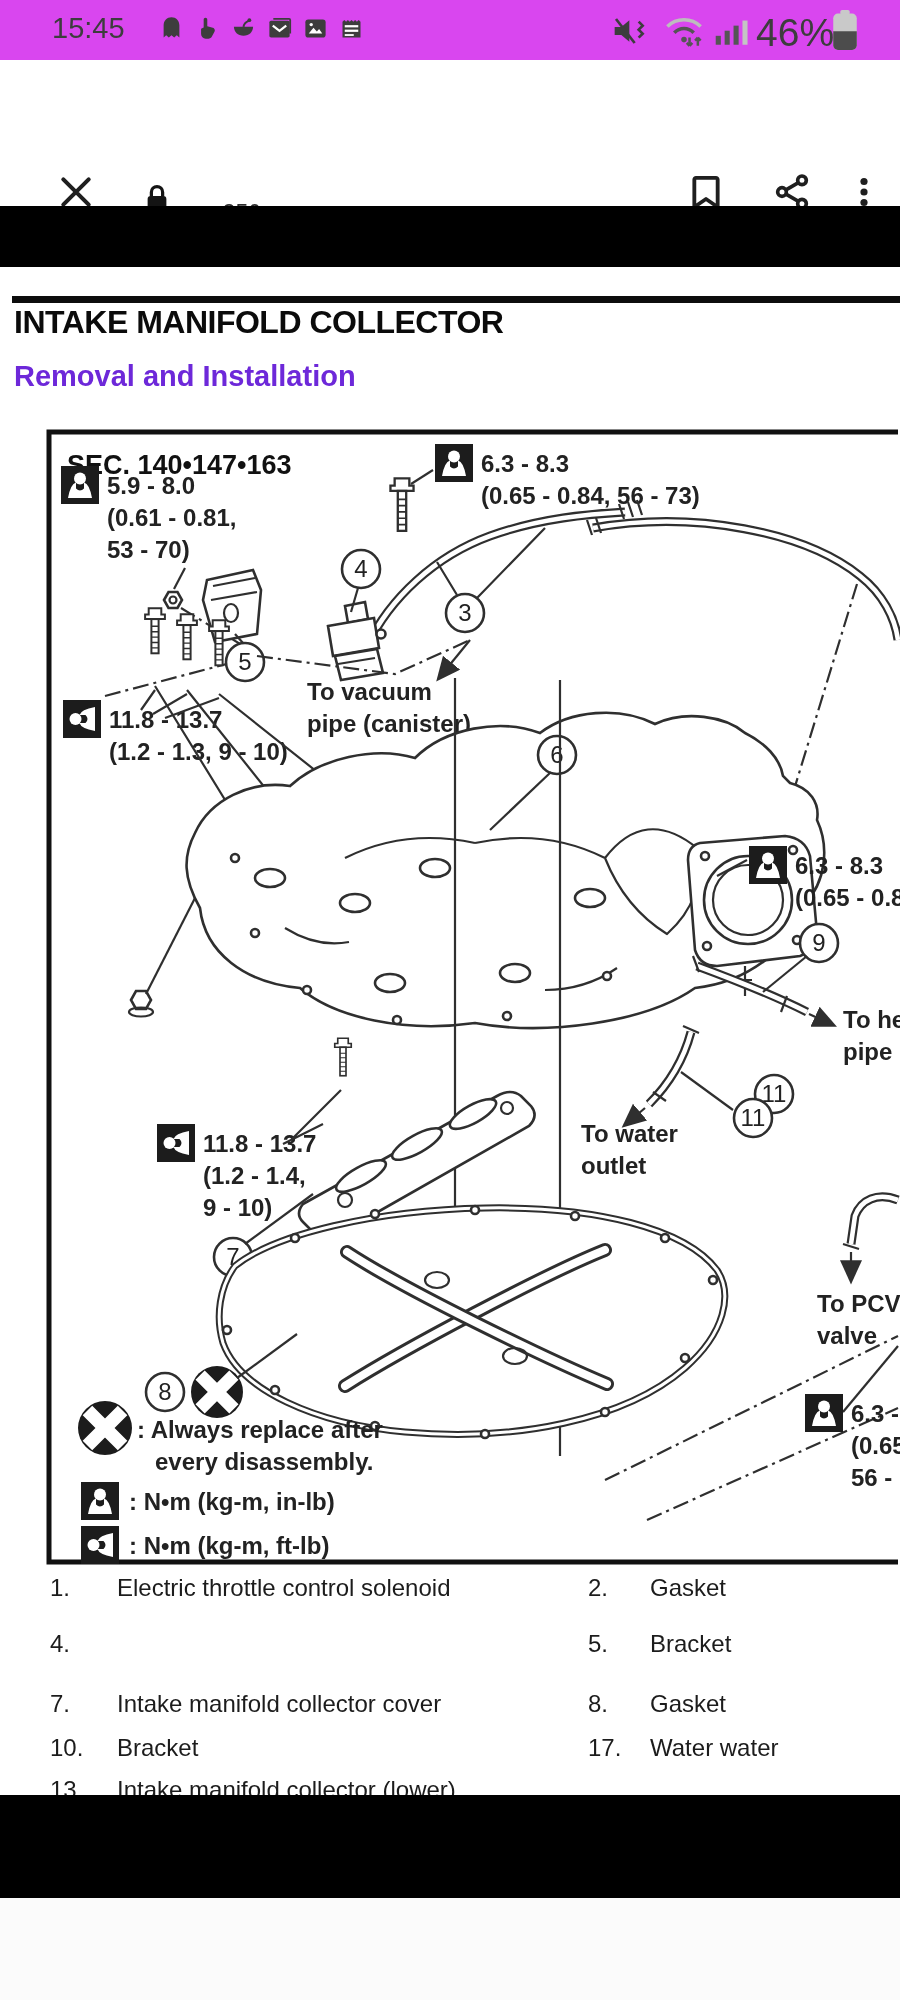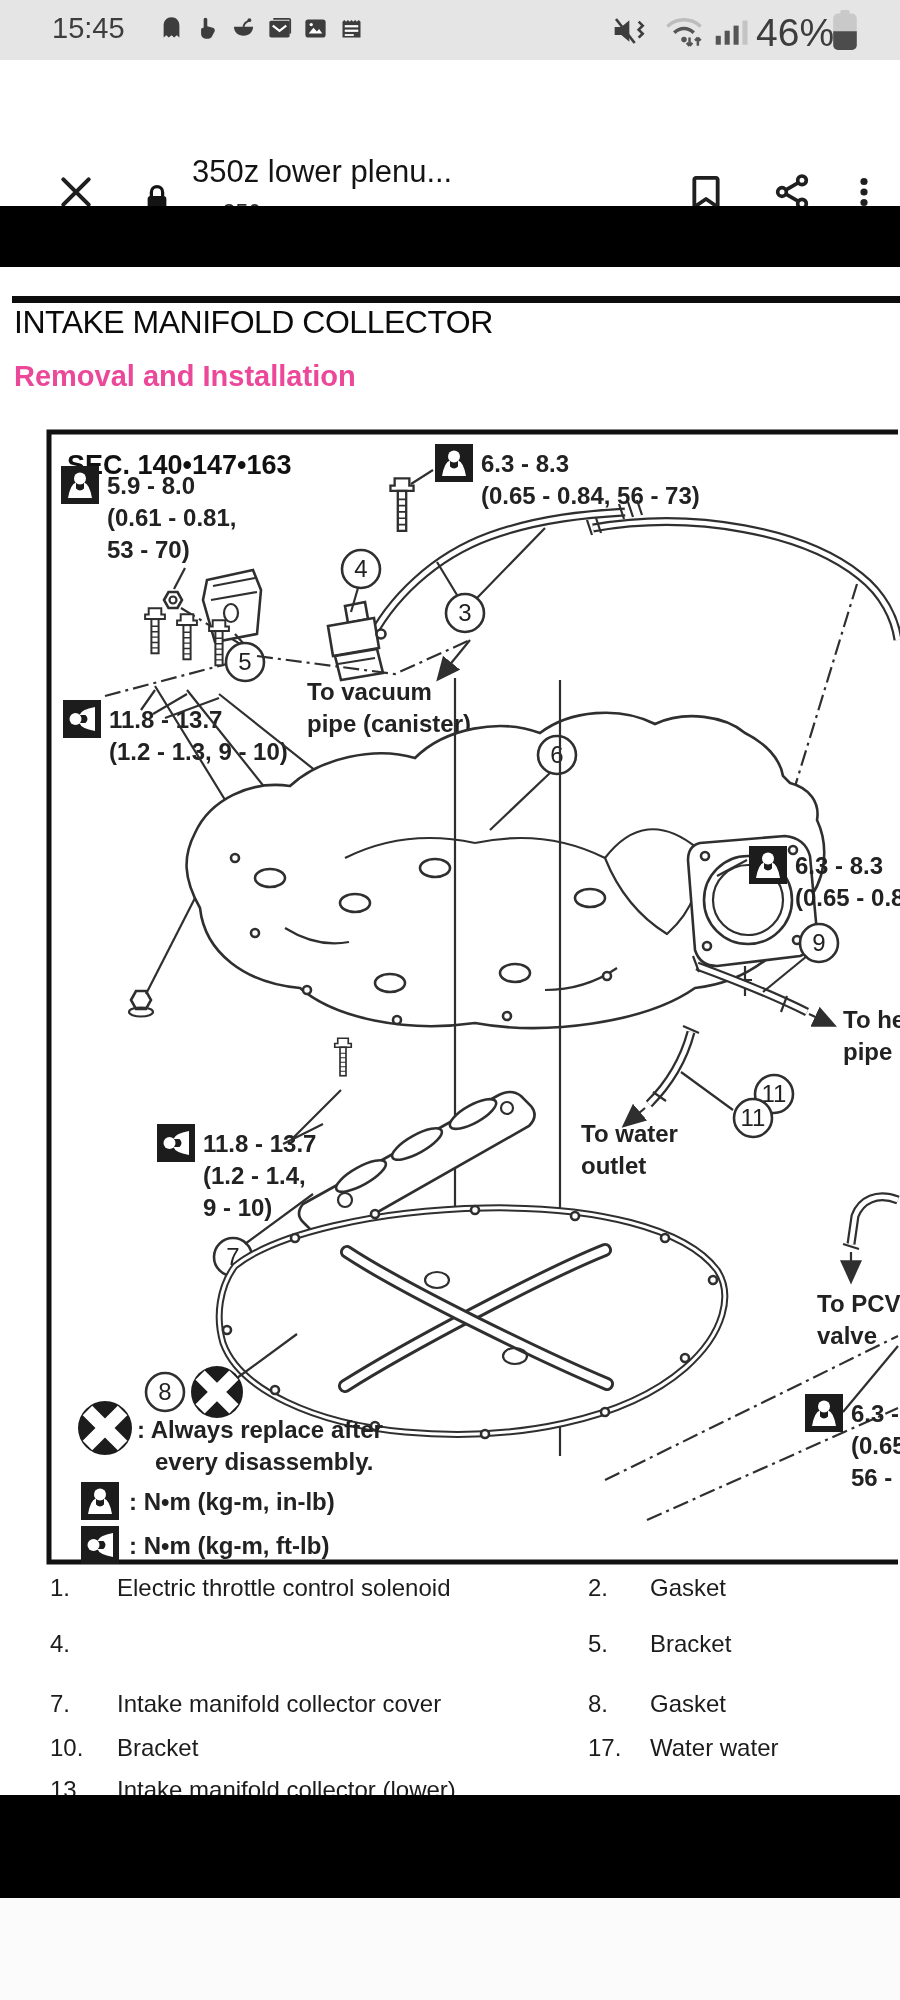--- a/index.html
+++ b/index.html
@@ -1,34 +1,34 @@
 <!DOCTYPE html>
 <html><head>
 <meta charset="utf-8">
 <style>
   html,body{margin:0;padding:0;}
   body{width:900px;height:2000px;position:relative;background:#fff;
        font-family:"Liberation Sans",sans-serif;overflow:hidden;}
   .abs{position:absolute;}
   
-  .status-bar{position:absolute;left:0;top:0;width:900px;height:60px;background:#e5e5e5;}
+  .status-bar{position:absolute;left:0;top:0;width:900px;height:60px;background:#d946ef;}
   .sb-time{position:absolute;left:52px;top:12px;font-size:29px;color:#3d3d3d;}
   .sb-icons{position:absolute;left:158px;top:15px;display:flex;gap:9px;}
   .sb-txt{font-size:39px;color:#3d3d3d;}
   
   .browser-header{position:absolute;left:0;top:60px;width:900px;height:146px;background:#fff;}
   .hd-title{position:absolute;left:192px;top:94px;font-size:31px;color:#141414;font-weight:500;white-space:nowrap;}
   .hd-domain{position:absolute;left:192px;top:140px;font-size:23px;color:#2c2c2c;}
   .icon-btn{position:absolute;width:48px;height:48px;display:flex;align-items:center;justify-content:center;}
   
   .black-bar{position:absolute;left:0;width:900px;background:#000;}
   
   .rule-thick{position:absolute;left:12px;top:296px;width:888px;height:7px;background:#0d0d0d;}
-  .doc-h1{position:absolute;left:14px;top:304px;font-size:32px;font-weight:normal;color:#0b0b0b;letter-spacing:-0.5px;text-align:center;}
-  .doc-h2{position:absolute;left:14px;top:360px;font-size:29px;font-weight:bold;color:#ec4899;}
+  .doc-h1{position:absolute;left:14px;top:304px;font-size:32px;font-weight:bold;color:#0b0b0b;letter-spacing:-0.5px;text-align:center;}
+  .doc-h2{position:absolute;left:14px;top:360px;font-size:29px;font-weight:bold;color:#6d28d9;}
   svg text{font-family:"Liberation Sans",sans-serif;}
   .dt{font-weight:bold;font-size:24px;fill:#222;}
   .sec{font-weight:bold;font-size:27px;fill:#111;}
   .co{font-size:24px;fill:#222;}
   .ln{stroke:#2f2f2f;stroke-width:2.2;fill:none;}
   .ink{stroke:#2f2f2f;stroke-width:2.6;fill:#fff;}
   .inknf{stroke:#2f2f2f;stroke-width:2.2;fill:none;}
   .dd{stroke:#2f2f2f;stroke-width:2.2;fill:none;stroke-dasharray:16 5 3 5;}
   .tube{stroke:#2f2f2f;stroke-width:9;fill:none;}
   .tube-in{stroke:#fff;stroke-width:4.6;fill:none;}
@@ -103,21 +103,20 @@
 <div class="browser-header">
   <div class="icon-btn" style="left:52px;top:108px">
     <svg width="38" height="38" viewBox="0 0 24 24">
         <path stroke="#1f1f1f" stroke-width="2.6" stroke-linecap="round" d="M4 4l16 16M20 4L4 20" fill="none"></path>
       </svg>
   </div>
   <svg class="abs" style="left:142px;top:122px" width="30" height="34" viewBox="0 0 24 26">
     <path fill="none" stroke="#141414" stroke-width="2.6" d="M7.5 11V7.5a4.5 4.5 0 0 1 9 0V11"></path>
     <rect x="4.5" y="10.5" width="15" height="12.5" rx="2.5" fill="#141414"></rect>
   </svg>
-  <span class="hd-title">350z lower plenu...</span>
   <span class="hd-domain">my350z.com</span>
   <div class="icon-btn" style="left:682px;top:108px">
     <svg width="40" height="40" viewBox="0 0 24 24">
         <path fill="none" stroke="#1f1f1f" stroke-width="2.3" stroke-linejoin="round" d="M6 3.5h12c.5 0 1 .5 1 1V21l-7-4.8L5 21V4.5c0-.5.5-1 1-1z"></path>
       </svg>
   </div>
   <div class="icon-btn" style="left:768px;top:108px">
     <svg width="40" height="40" viewBox="0 0 24 24">
       <circle cx="18" cy="5" r="2.6" fill="none" stroke="#1f1f1f" stroke-width="2.2"></circle>
       <circle cx="6" cy="12" r="2.6" fill="none" stroke="#1f1f1f" stroke-width="2.2"></circle>

